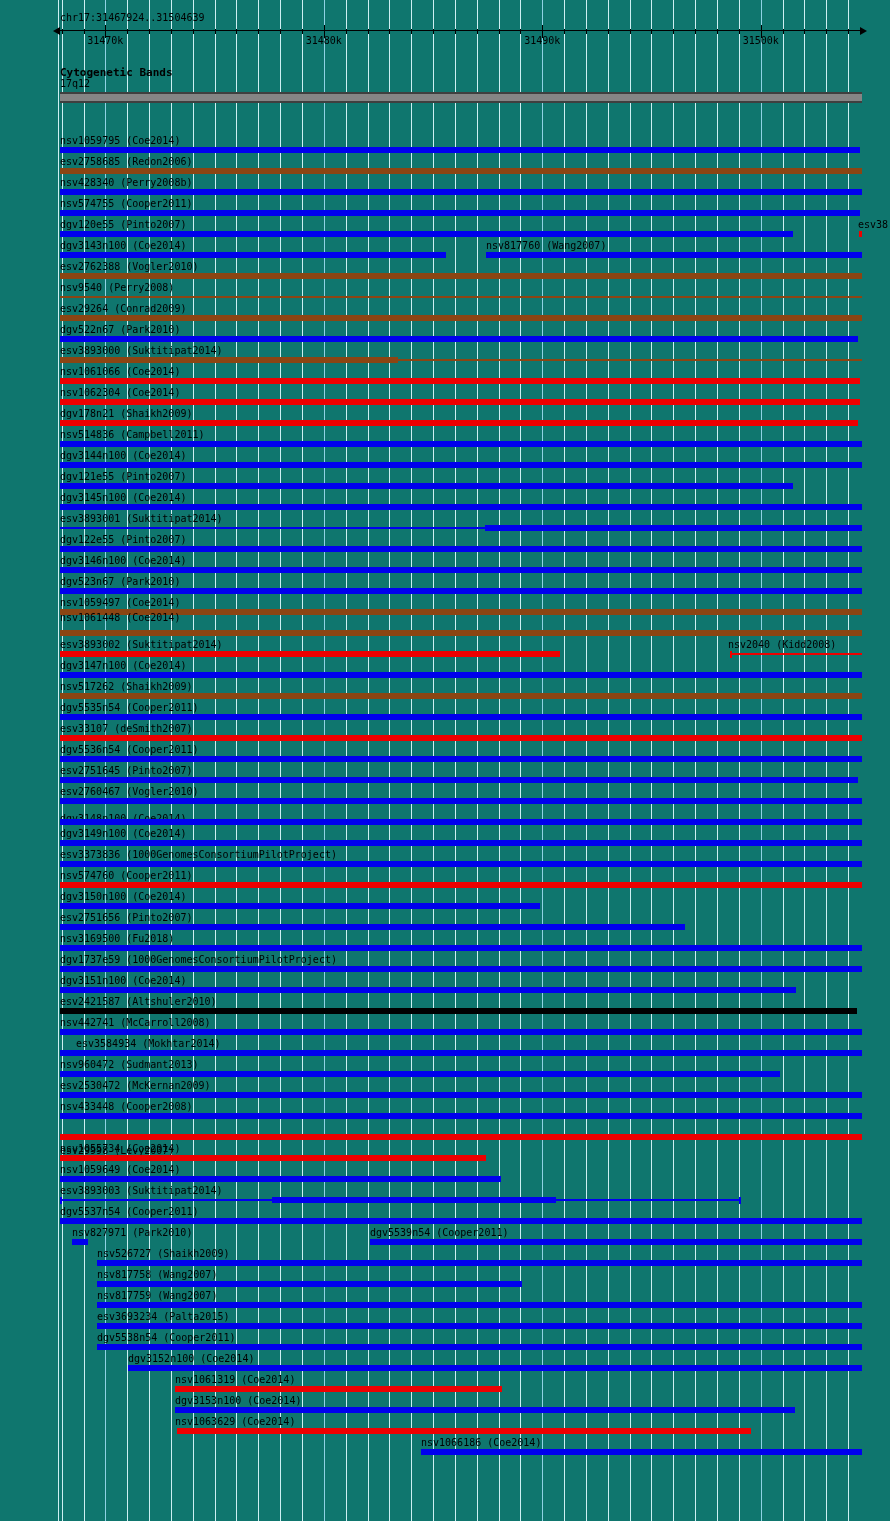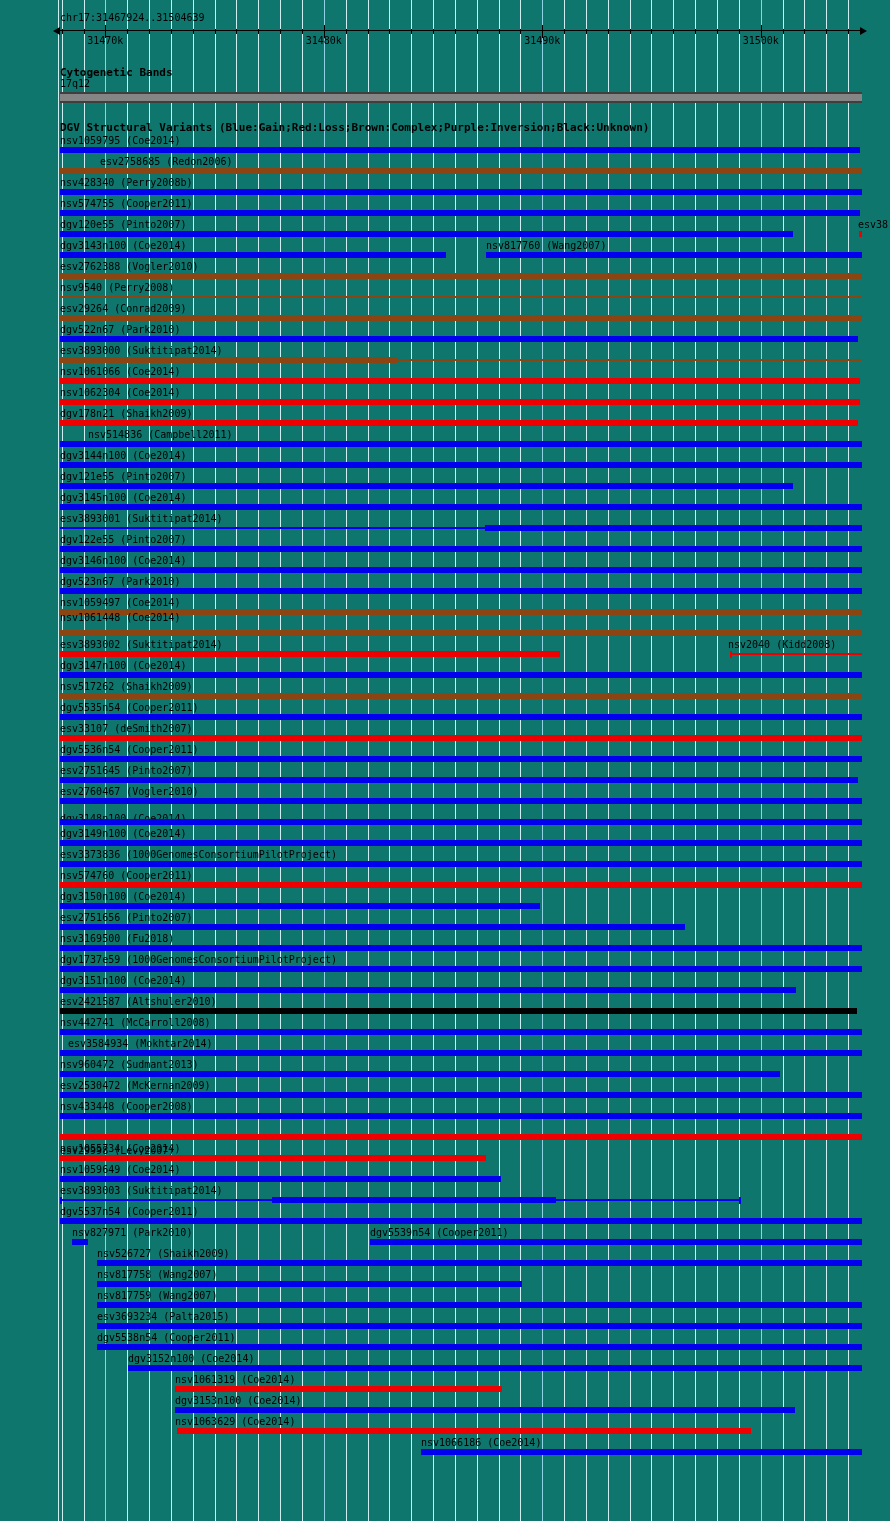--- a/index.html
+++ b/index.html
@@ -112,26 +112,25 @@
       <div class="ruler-lab" style="left: 75.3px; top: 36px;">31470k</div>
       <div class="ruler-lab" style="left: 293.8px; top: 36px;">31480k</div>
       <div class="ruler-lab" style="left: 512.2px; top: 36px;">31490k</div>
       <div class="ruler-lab" style="left: 730.7px; top: 36px;">31500k</div>
     </div>
 
   <div class="lbl bold" style="left:60px;top:67px;">Cytogenetic Bands</div>
   <div class="lbl" style="left:60px;top:79px;">17q12</div>
   <div class="cytoband" style="left:60px;top:92px;width:802px;height:11px;"></div>
 
-  <div class="lbl bold" style="left:60px;top:122px;">DGV Structural Variants (Blue:Gain;Red:Loss;Brown:Complex;Purple:Inversion;Black:Unknown)</div>
 
   <div id="rows">
       <div class="lbl" style="left: 60px; top: 136px;">nsv1059795 (Coe2014)</div>
       <div class="vbar" style="left: 60px; top: 147px; width: 800px; background: rgb(0, 0, 238);"></div>
-      <div class="lbl" style="left: 60px; top: 157px; margin-left: 40px;">esv2758685 (Redon2006)</div>
+      <div class="lbl" style="left: 60px; top: 157px;">esv2758685 (Redon2006)</div>
       <div class="vbar" style="left: 60px; top: 168px; width: 802px; background: rgb(139, 69, 19);"></div>
       <div class="lbl" style="left: 60px; top: 178px;">nsv428340 (Perry2008b)</div>
       <div class="vbar" style="left: 60px; top: 189px; width: 802px; background: rgb(0, 0, 238);"></div>
       <div class="lbl" style="left: 60px; top: 199px;">nsv574755 (Cooper2011)</div>
       <div class="vbar" style="left: 60px; top: 210px; width: 800px; background: rgb(0, 0, 238);"></div>
       <div class="lbl" style="left: 60px; top: 220px;">dgv120e55 (Pinto2007)</div>
       <div class="lbl" style="left: 858px; top: 220px;">esv38</div>
       <div class="vbar" style="left: 60px; top: 231px; width: 733px; background: rgb(0, 0, 238);"></div>
       <div class="vbar" style="left: 859px; top: 231px; width: 3px; background: rgb(238, 0, 0);"></div>
       <div class="lbl" style="left: 60px; top: 241px;">dgv3143n100 (Coe2014)</div>
@@ -148,21 +147,21 @@
       <div class="vbar" style="left: 60px; top: 336px; width: 798px; background: rgb(0, 0, 238);"></div>
       <div class="lbl" style="left: 60px; top: 346px;">esv3893000 (Suktitipat2014)</div>
       <div class="vbar" style="left: 60px; top: 357px; width: 338px; background: rgb(139, 69, 19);"></div>
       <div class="vline" style="left: 398px; top: 359px; width: 464px; background: rgb(139, 69, 19);"></div>
       <div class="lbl" style="left: 60px; top: 367px;">nsv1061066 (Coe2014)</div>
       <div class="vbar" style="left: 60px; top: 378px; width: 800px; background: rgb(238, 0, 0);"></div>
       <div class="lbl" style="left: 60px; top: 388px;">nsv1062304 (Coe2014)</div>
       <div class="vbar" style="left: 60px; top: 399px; width: 800px; background: rgb(238, 0, 0);"></div>
       <div class="lbl" style="left: 60px; top: 409px;">dgv178n21 (Shaikh2009)</div>
       <div class="vbar" style="left: 60px; top: 420px; width: 798px; background: rgb(238, 0, 0);"></div>
-      <div class="lbl" style="left: 68px; top: 430px; padding-left: 20px;">nsv514836 (Campbell2011)</div>
+      <div class="lbl" style="left: 60px; top: 430px;">nsv514836 (Campbell2011)</div>
       <div class="vbar" style="left: 60px; top: 441px; width: 802px; background: rgb(0, 0, 238);"></div>
       <div class="lbl" style="left: 60px; top: 451px;">dgv3144n100 (Coe2014)</div>
       <div class="vbar" style="left: 60px; top: 462px; width: 802px; background: rgb(0, 0, 238);"></div>
       <div class="lbl" style="left: 60px; top: 472px;">dgv121e55 (Pinto2007)</div>
       <div class="vbar" style="left: 60px; top: 483px; width: 733px; background: rgb(0, 0, 238);"></div>
       <div class="lbl" style="left: 60px; top: 493px;">dgv3145n100 (Coe2014)</div>
       <div class="vbar" style="left: 60px; top: 504px; width: 802px; background: rgb(0, 0, 238);"></div>
       <div class="lbl" style="left: 60px; top: 514px;">esv3893001 (Suktitipat2014)</div>
       <div class="vline" style="left: 60px; top: 527px; width: 425px; background: rgb(0, 0, 238);"></div>
       <div class="vbar" style="left: 485px; top: 525px; width: 377px; background: rgb(0, 0, 238);"></div>
@@ -210,21 +209,21 @@
       <div class="lbl" style="left: 60px; top: 934px;">nsv3169500 (Fu2018)</div>
       <div class="vbar" style="left: 60px; top: 945px; width: 802px; background: rgb(0, 0, 238);"></div>
       <div class="lbl" style="left: 60px; top: 955px;">dgv1737e59 (1000GenomesConsortiumPilotProject)</div>
       <div class="vbar" style="left: 60px; top: 966px; width: 802px; background: rgb(0, 0, 238);"></div>
       <div class="lbl" style="left: 60px; top: 976px;">dgv3151n100 (Coe2014)</div>
       <div class="vbar" style="left: 60px; top: 987px; width: 736px; background: rgb(0, 0, 238);"></div>
       <div class="lbl" style="left: 60px; top: 997px;">esv2421587 (Altshuler2010)</div>
       <div class="vbar" style="left: 60px; top: 1008px; width: 797px; background: rgb(0, 0, 0);"></div>
       <div class="lbl" style="left: 60px; top: 1018px;">nsv442741 (McCarroll2008)</div>
       <div class="vbar" style="left: 60px; top: 1029px; width: 802px; background: rgb(0, 0, 238);"></div>
-      <div class="lbl" style="left: 68px; top: 1039px;">esv3584934 (Mokhtar2014)</div>
+      <div class="lbl" style="left: 76px; top: 1039px;">esv3584934 (Mokhtar2014)</div>
       <div class="vbar" style="left: 60px; top: 1050px; width: 802px; background: rgb(0, 0, 238);"></div>
       <div class="lbl" style="left: 60px; top: 1060px;">nsv960472 (Sudmant2013)</div>
       <div class="vbar" style="left: 60px; top: 1071px; width: 720px; background: rgb(0, 0, 238);"></div>
       <div class="lbl" style="left: 60px; top: 1081px;">esv2530472 (McKernan2009)</div>
       <div class="vbar" style="left: 60px; top: 1092px; width: 802px; background: rgb(0, 0, 238);"></div>
       <div class="lbl" style="left: 60px; top: 1102px;">nsv433448 (Cooper2008)</div>
       <div class="vbar" style="left: 60px; top: 1113px; width: 802px; background: rgb(0, 0, 238);"></div>
       <div class="lbl" style="left: 60px; top: 1146px;">esv29998 (Levy2007)</div>
       <div class="vbar" style="left: 60px; top: 1134px; width: 802px; background: rgb(238, 0, 0);"></div>
       <div class="lbl" style="left: 60px; top: 1144px;">nsv1055734 (Coe2014)</div>

